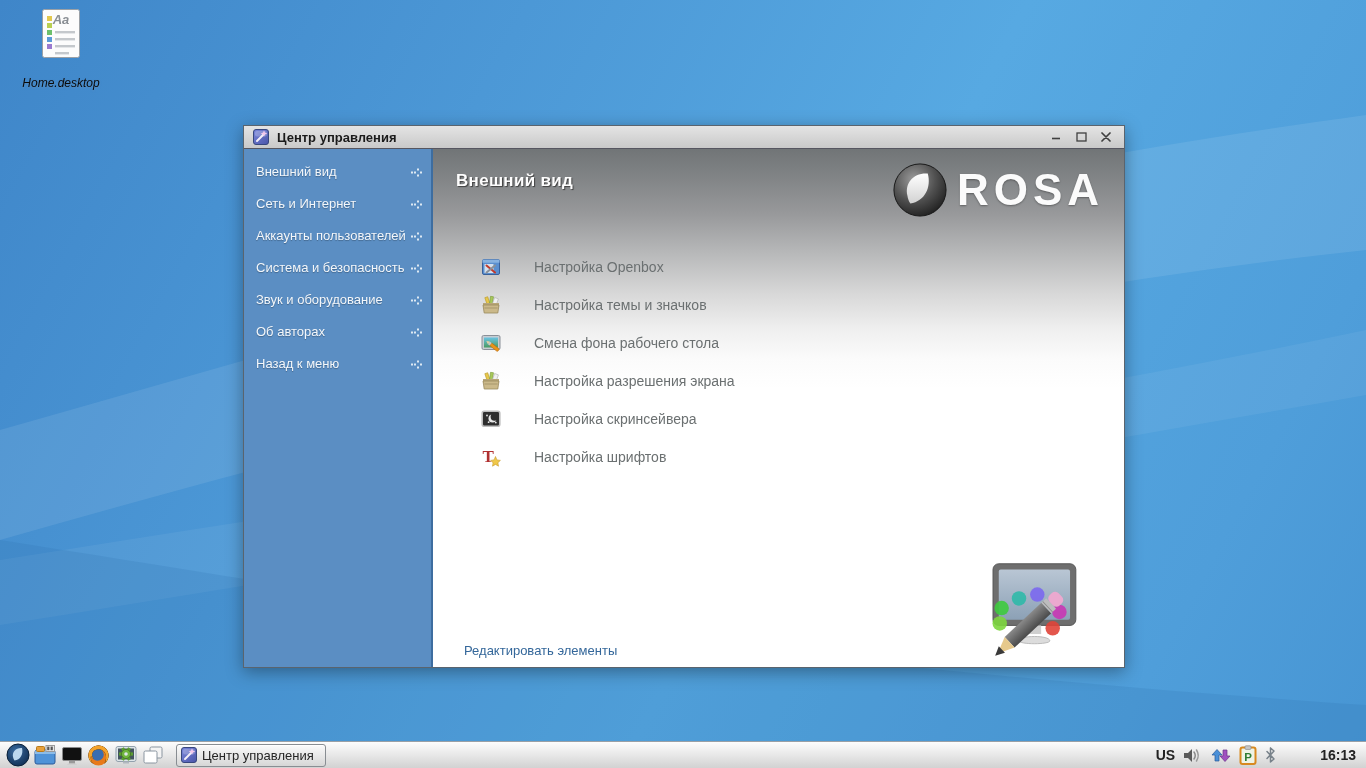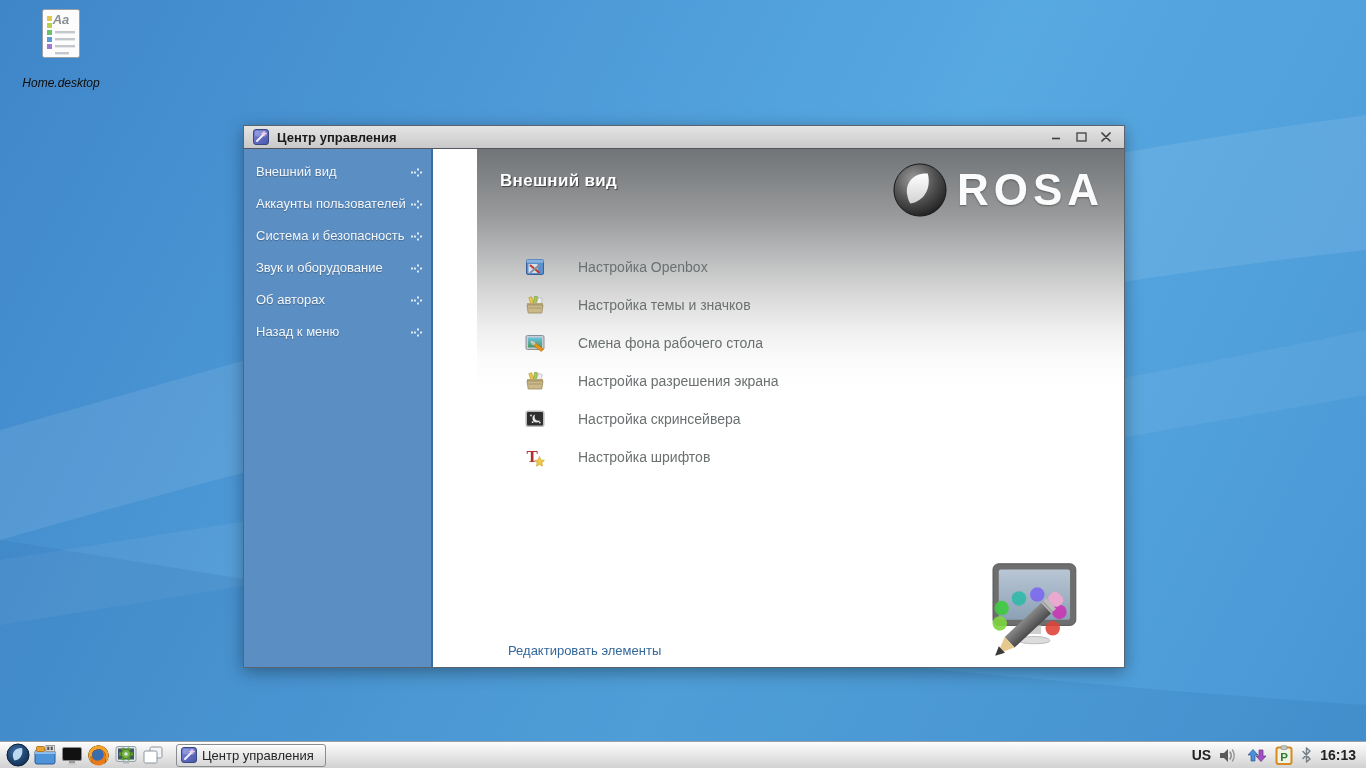--- a/index.html
+++ b/index.html
@@ -13,21 +13,21 @@
   .desktop-icon{position:absolute;left:14px;top:8px;width:94px;text-align:center;z-index:1;cursor:pointer;font-style:italic;}
   .icon-label{font-size:12px;color:#0b0b0b;margin-top:12px;text-shadow:0 1px 2px rgba(90,140,190,.9);}
   
   .window{position:absolute;left:243px;top:125px;width:882px;height:543px;z-index:2;
     border:1px solid #5a646e;box-sizing:border-box;box-shadow:0 4px 16px rgba(0,0,0,.35);background:#fff;}
   .titlebar{height:22px;background:linear-gradient(#e4e4e4,#c9c9c9);border-bottom:1px solid #565660;
     display:flex;align-items:center;padding:0 9px;gap:8px;}
   .title-text{font-size:13px;font-weight:bold;color:#1b1b1b;}
   .win-controls{margin-left:auto;display:flex;align-items:center;gap:13px;padding-right:3px;}
   .win-btn{display:flex;align-items:center;justify-content:center;width:12px;height:12px;cursor:pointer;}
-  .win-body{display:flex;height:calc(100% - 23px);gap:44px;}
+  .win-body{display:flex;height:calc(100% - 23px);}
   
   .sidebar{width:189px;min-width:189px;background:#5b8ec3;border-right:2px solid #3d6da0;
     padding-top:7px;box-sizing:border-box;}
   .side-item{display:flex;align-items:center;padding:8px 8px 8px 12px;color:#f3f7fb;font-size:13px;
     line-height:16px;text-shadow:0 1px 1px rgba(0,0,0,.28);cursor:pointer;}
   .side-item .label{flex:1;padding-right:4px;}
   .side-arrow{flex:0 0 auto;opacity:.92;}
   
   .main{flex:1;position:relative;
     background:linear-gradient(to bottom,#717577 0,#7f8284 25px,#98999b 65px,#b8b9ba 105px,
@@ -45,21 +45,21 @@
   
   .taskbar{position:absolute;left:0;bottom:0;width:100%;height:27px;z-index:3;box-sizing:border-box;
     background:linear-gradient(#fdfdfd,#d2d2d2);border-top:1px solid #9aa0a6;
     display:flex;align-items:center;padding:0 5px;gap:2px;}
   .tb-icon{width:25px;height:25px;display:flex;align-items:center;justify-content:center;cursor:pointer;}
   .task-button{margin-left:9px;height:21px;display:flex;align-items:center;gap:5px;
     padding:0 11px 0 4px;border:1px solid #888d92;border-radius:3px;
     background:linear-gradient(#fbfbfb,#d6d6d6);box-shadow:inset 0 1px 0 #fff;
     font-size:13px;color:#262626;cursor:pointer;}
   .tray{margin-left:auto;display:flex;align-items:center;gap:8px;padding-right:5px;}
-  .tray-text{font-size:14px;font-weight:bold;color:#222;}
+  .tray-text{font-size:14px;font-weight:bold;color:#222;margin-left:36px;}
   .tray-item{display:flex;align-items:center;justify-content:center;cursor:pointer;}
 </style>
 </head>
 <body>
 
 <svg class="waves" width="1366" height="768" viewBox="0 0 1366 768">
   <path d="M0,430 C420,310 820,190 1366,115 L1366,250 C900,300 420,420 0,540 Z" fill="#ffffff" opacity="0.09"></path>
   <path d="M0,560 C500,480 940,420 1366,330 L1366,395 C940,470 500,545 0,625 Z" fill="#ffffff" opacity="0.06"></path>
   <path d="M0,540 C320,590 700,660 1366,705 L1366,768 L0,768 Z" fill="#2e6dab" opacity="0.18"></path>
 </svg>
@@ -113,20 +113,32 @@
           </svg>
       </span>
     </span>
   </div>
 
   <div class="win-body">
 
     <div class="sidebar">
       <div class="side-item">
         <span class="label">Внешний вид</span>
+        <svg class="side-arrow" width="13" height="11" viewBox="0 0 13 11">
+          <g fill="#eaf1f8">
+              <rect x="1" y="4.5" width="2" height="2"></rect>
+              <rect x="4" y="4.5" width="2" height="2"></rect>
+              <rect x="7" y="1.5" width="2" height="2"></rect>
+              <rect x="7" y="7.5" width="2" height="2"></rect>
+              <rect x="10" y="4.5" width="2" height="2"></rect>
+            </g>
+        </svg>
+      </div>
+      <div class="side-item">
+        <span class="label">Сеть и Интернет</span>
         <svg class="side-arrow" width="13" height="11" viewBox="0 0 13 11">
           <g fill="#eaf1f8">
               <rect x="1" y="4.5" width="2" height="2"></rect>
               <rect x="4" y="4.5" width="2" height="2"></rect>
               <rect x="7" y="1.5" width="2" height="2"></rect>
               <rect x="7" y="7.5" width="2" height="2"></rect>
               <rect x="10" y="4.5" width="2" height="2"></rect>
             </g>
         </svg>
       </div>

